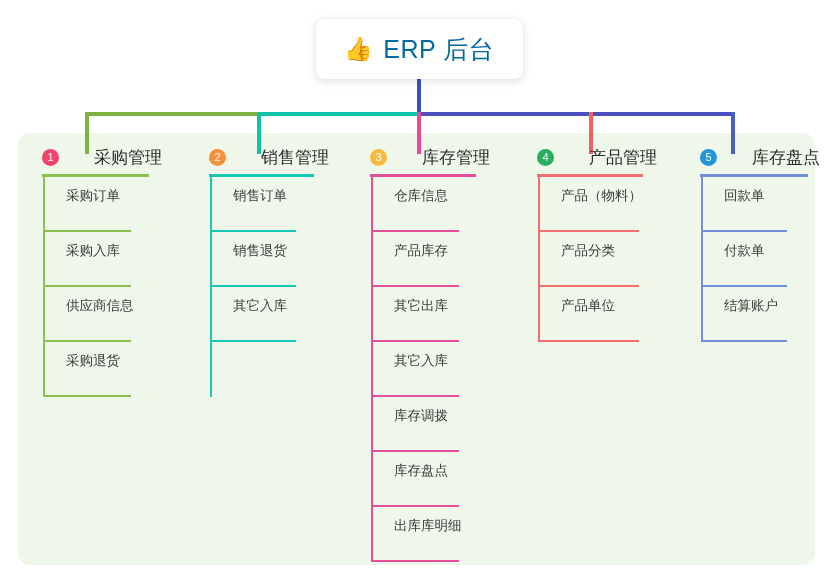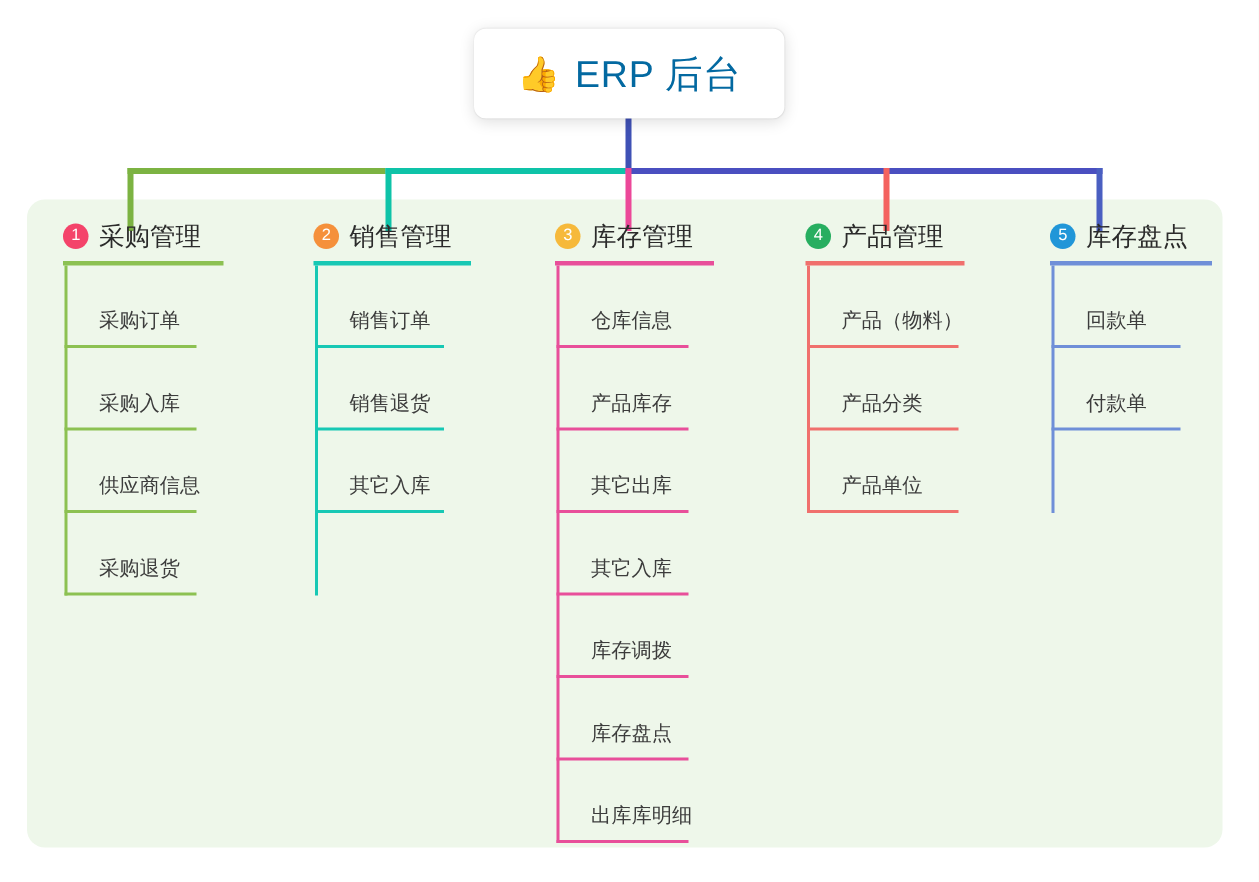--- a/index.html
+++ b/index.html
@@ -92,20 +92,21 @@
     color: #ffffff;
     font-size: 11px;
     line-height: 17px;
     text-align: center;
     font-weight: normal;
     flex: none;
   }
   .col-title {
     font-size: 17px;
     color: #2b2b2b;
+    margin-left: 28px;
   }
   .col-rule {
     margin-top: 6px;
     height: 3px;
     width: 115px;
   }
 
   
   .items {
     position: relative;
@@ -119,21 +120,21 @@
     z-index: 1;
   }
   .item {
     position: relative;
     height: 55px;
     z-index: 2;
   }
   .item-label {
     position: absolute;
     left: 24px;
-    bottom: 9px;
+    bottom: 27px;
     font-size: 13.5px;
     color: #3c3c3c;
     white-space: nowrap;
   }
   .item-rule {
     position: absolute;
     left: 1px;
     bottom: 0;
     height: 2px;
   }
@@ -284,17 +285,21 @@
         <div class="items">
           <div class="spine" style="background: rgb(111, 143, 216); height: 165px;"></div>
           <div class="item">
             <span class="item-label">回款单</span>
             <div class="item-rule" style="width: 86px; background: rgb(111, 143, 216);"></div>
           </div>
           <div class="item">
             <span class="item-label">付款单</span>
             <div class="item-rule" style="width: 86px; background: rgb(111, 143, 216);"></div>
           </div>
+          <div class="item">
+            <span class="item-label">结算账户</span>
+            <div class="item-rule" style="width: 86px; background: rgb(111, 143, 216);"></div>
+          </div>
         </div>
       </div>
     </div>
 
 </div>
 
 </body></html>

